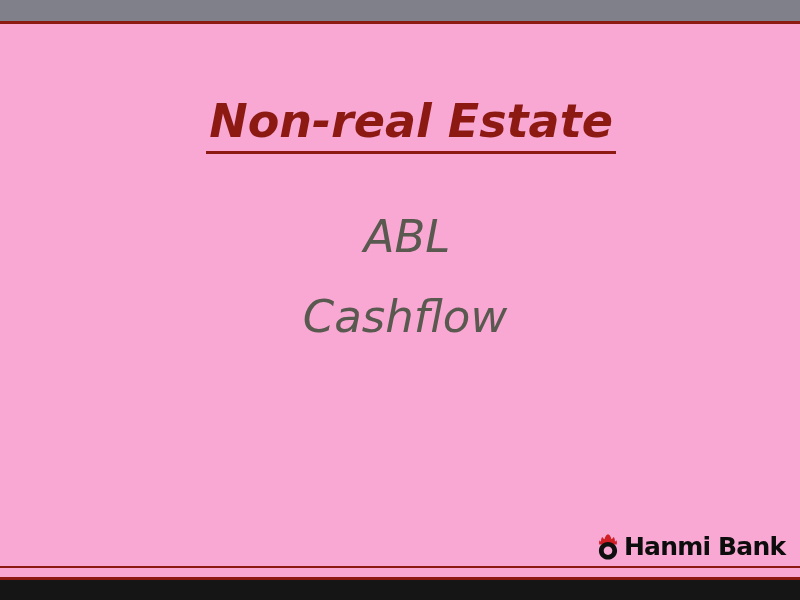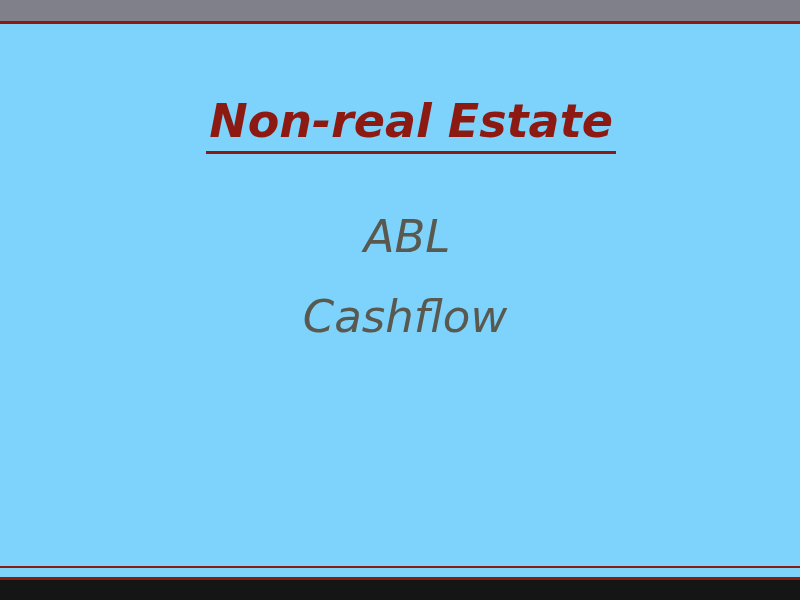--- a/index.html
+++ b/index.html
@@ -5,21 +5,21 @@
   * { margin:0; padding:0; box-sizing:border-box; }
   html, body {
     width:800px; height:600px;
     background:#ffffff;
     font-family:"Liberation Sans", sans-serif;
     overflow:hidden;
   }
   #slide {
     position:relative;
     width:800px; height:600px;
-    background:#7dd3fc;
+    background:#f9a8d4;
   }
 
   
   .top-band {
     position:absolute; left:0; top:0;
     width:800px; height:21px;
     background:#7f8089;
   }
   .top-rule {
     position:absolute; left:0; top:21px;
@@ -112,18 +112,37 @@
   <div class="top-rule"></div>
 
   <div class="title-wrap">
     <span class="title">Non-real Estate</span>
   </div>
 
   <div class="subline" id="sub1">ABL</div>
 
   <div class="subline" id="sub2">Cashflow</div>
 
+  <div class="logo">
+    <span class="logo-mark">
+      <svg width="26" height="27" viewBox="0 0 26 27" xmlns="http://www.w3.org/2000/svg">
+
+        <path d="M4.2 10.3 L4.2 7.2 C4.2 7.2 5.0 8.4 6.1 8.4 C6.1 8.4 5.9 5.2 7.4 4.0
+                 C7.4 4.0 8.4 6.0 9.6 6.3 C9.6 6.3 9.9 2.4 13.0 1.2
+                 C16.1 2.4 16.4 6.3 16.4 6.3 C17.6 6.0 18.6 4.0 18.6 4.0
+                 C20.1 5.2 19.9 8.4 19.9 8.4 C21.0 8.4 21.8 7.2 21.8 7.2
+                 L21.8 10.3 Z" fill="#d11f26"></path>
+        <rect x="4.2" y="9.4" width="17.6" height="2.1" fill="#d11f26"></rect>
+
+        <path d="M13 9.0 C18.0 9.0 22.1 12.8 22.1 17.8 C22.1 22.8 18.0 26.6 13 26.6
+                 C8.0 26.6 3.9 22.8 3.9 17.8 C3.9 12.8 8.0 9.0 13 9.0 Z
+                 M13 13.6 C10.6 13.6 8.7 15.5 8.7 17.8 C8.7 20.1 10.6 22.0 13 22.0
+                 C15.4 22.0 17.3 20.1 17.3 17.8 C17.3 15.5 15.4 13.6 13 13.6 Z" fill="#101010"></path>
+      </svg>
+    </span>
+    <span class="logo-text">Hanmi Bank</span>
+  </div>
 
   <div class="bottom-rule-1"></div>
   <div class="bottom-rule-2"></div>
   <div class="bottom-band"></div>
 
 </div>
 
 </body></html>

